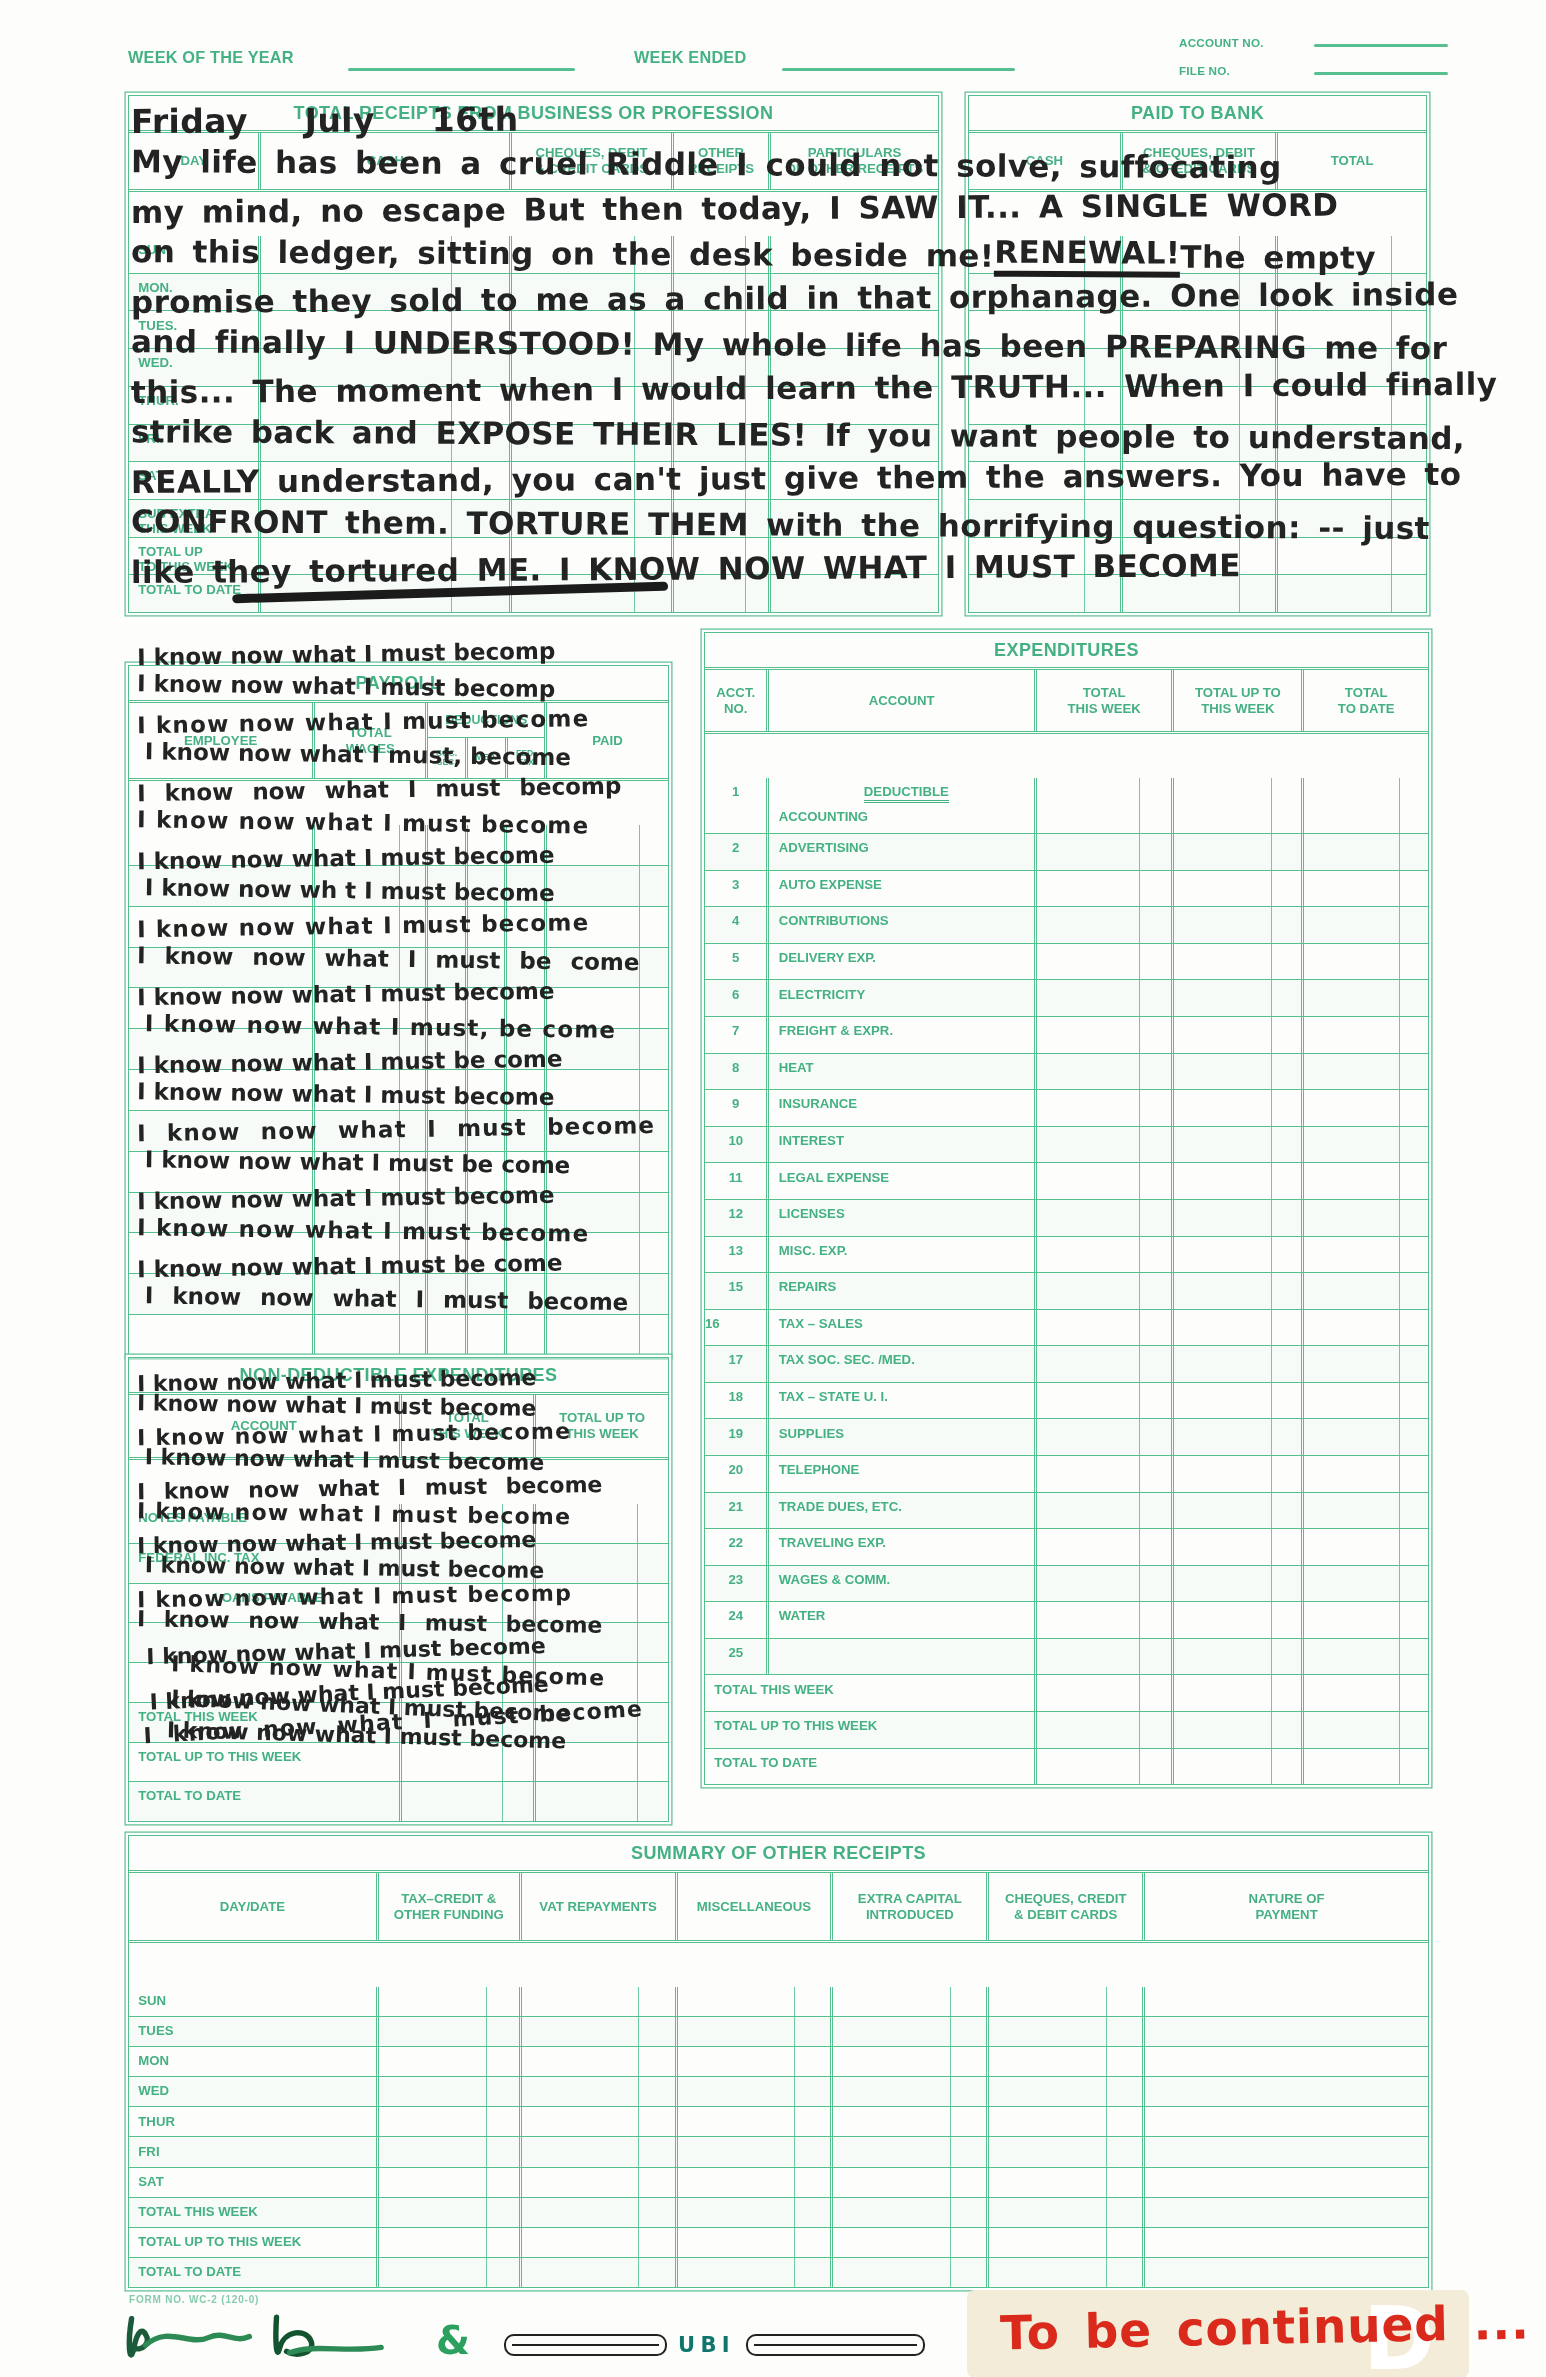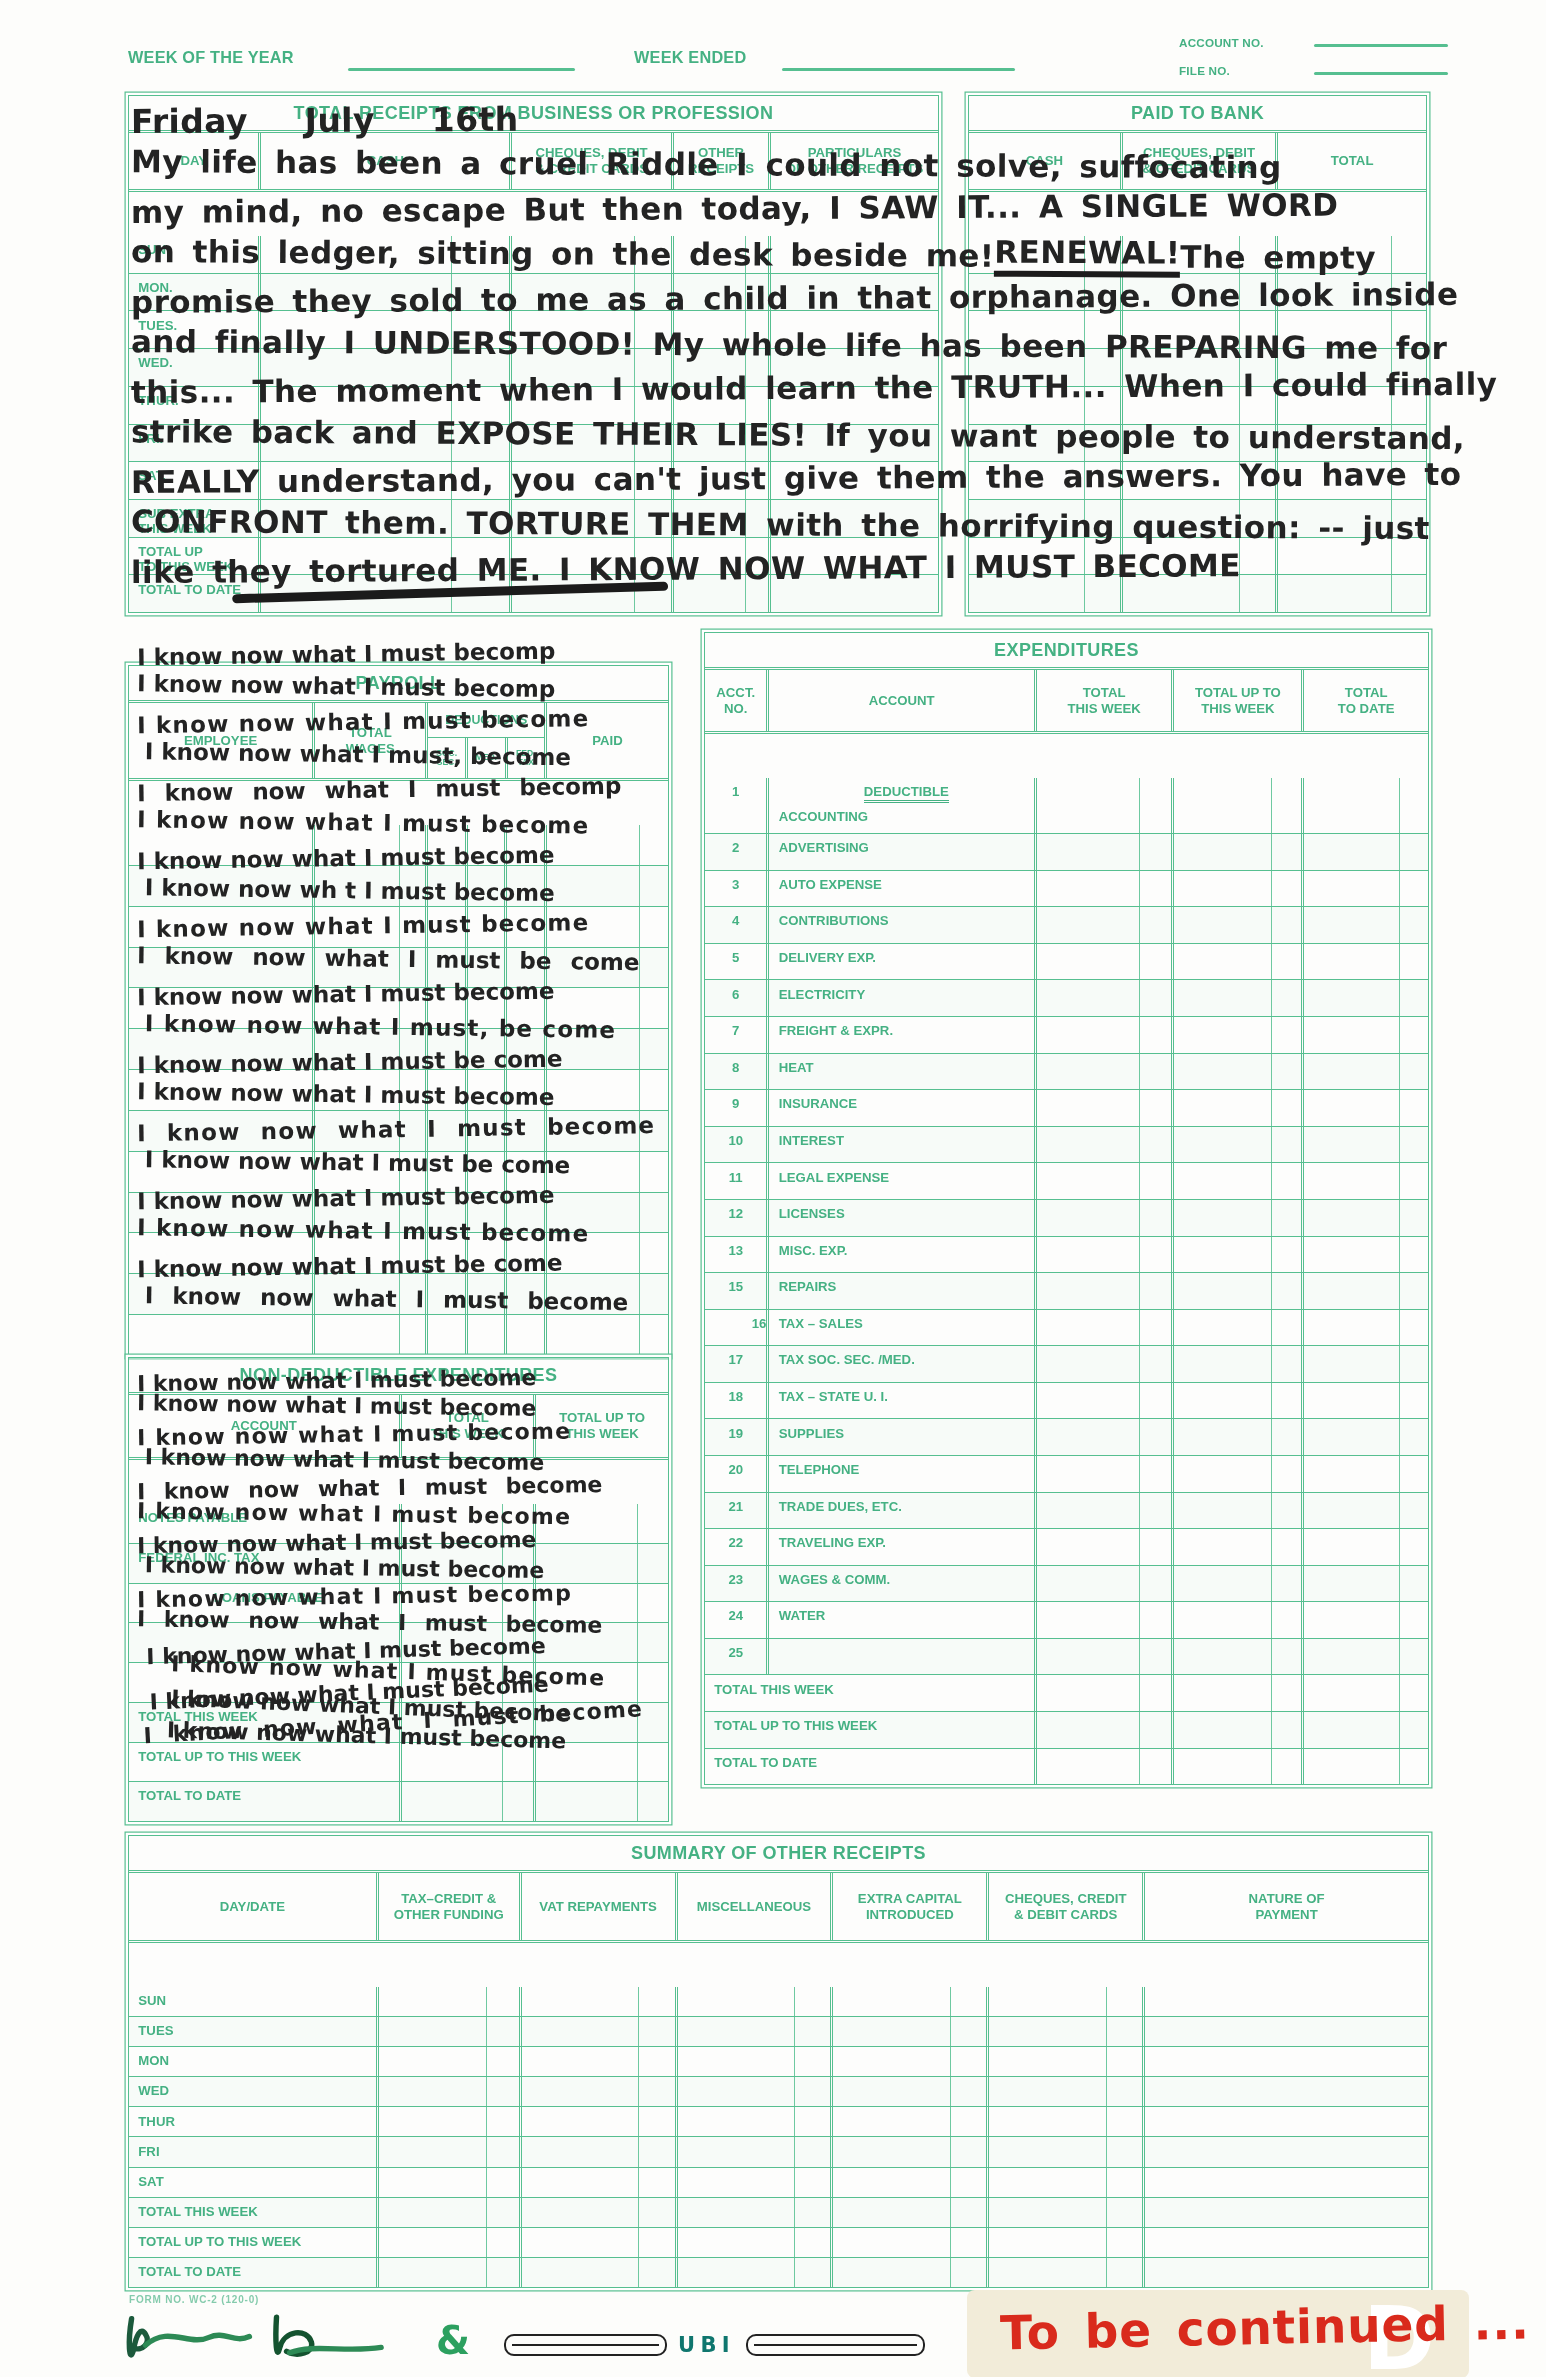--- a/index.html
+++ b/index.html
@@ -537,21 +537,21 @@
           </div>
           <div class="c bld" style="width: 37%;">
             <div class="lbl">REPAIRS</div>
           </div>
           <div class="c bld money" style="width: 19%;"></div>
           <div class="c bld money" style="width: 18%;"></div>
           <div class="c bld money" style="width: 17.5%;"></div>
         </div>
         <div class="r">
           <div class="c" style="width: 8.5%;">
-            <div class="lbl" style="padding: 6.2px 0px 0px; text-align: right;">16</div>
+            <div class="lbl" style="padding: 6.2px 0px 0px; text-align: left;">16</div>
           </div>
           <div class="c bld" style="width: 37%;">
             <div class="lbl">TAX – SALES</div>
           </div>
           <div class="c bld money" style="width: 19%;"></div>
           <div class="c bld money" style="width: 18%;"></div>
           <div class="c bld money" style="width: 17.5%;"></div>
         </div>
         <div class="r">
           <div class="c" style="width: 8.5%;">

